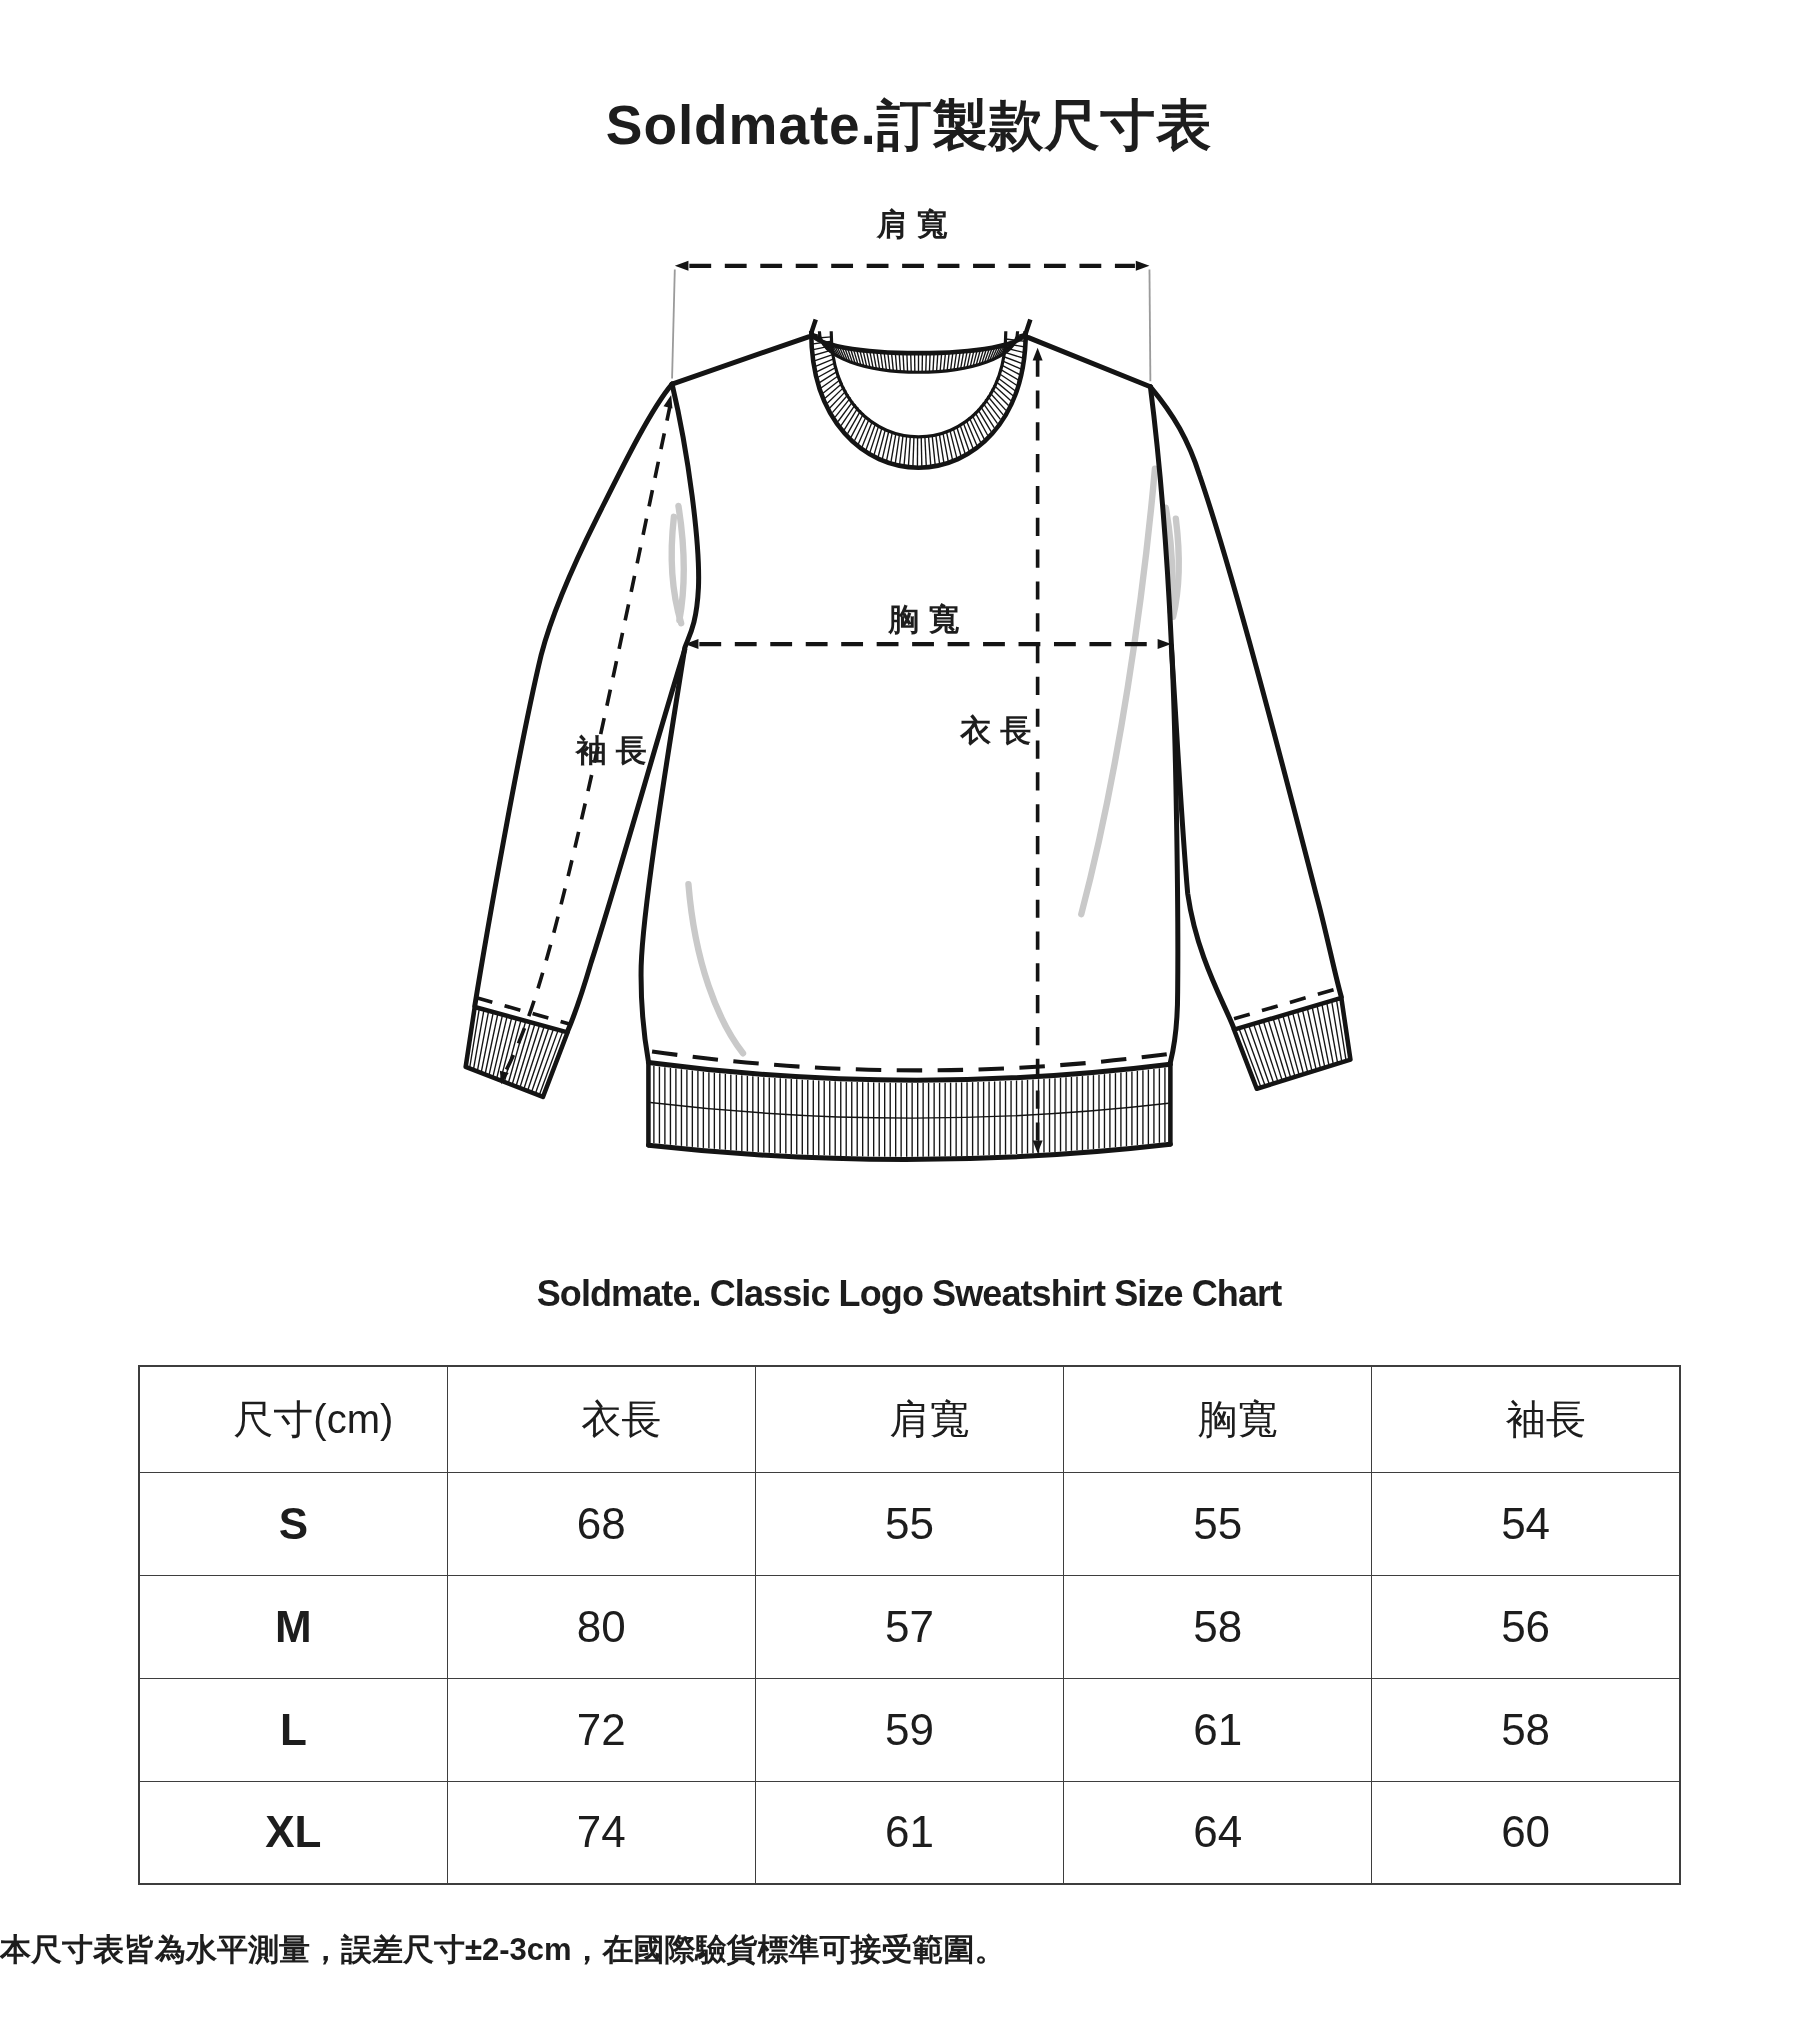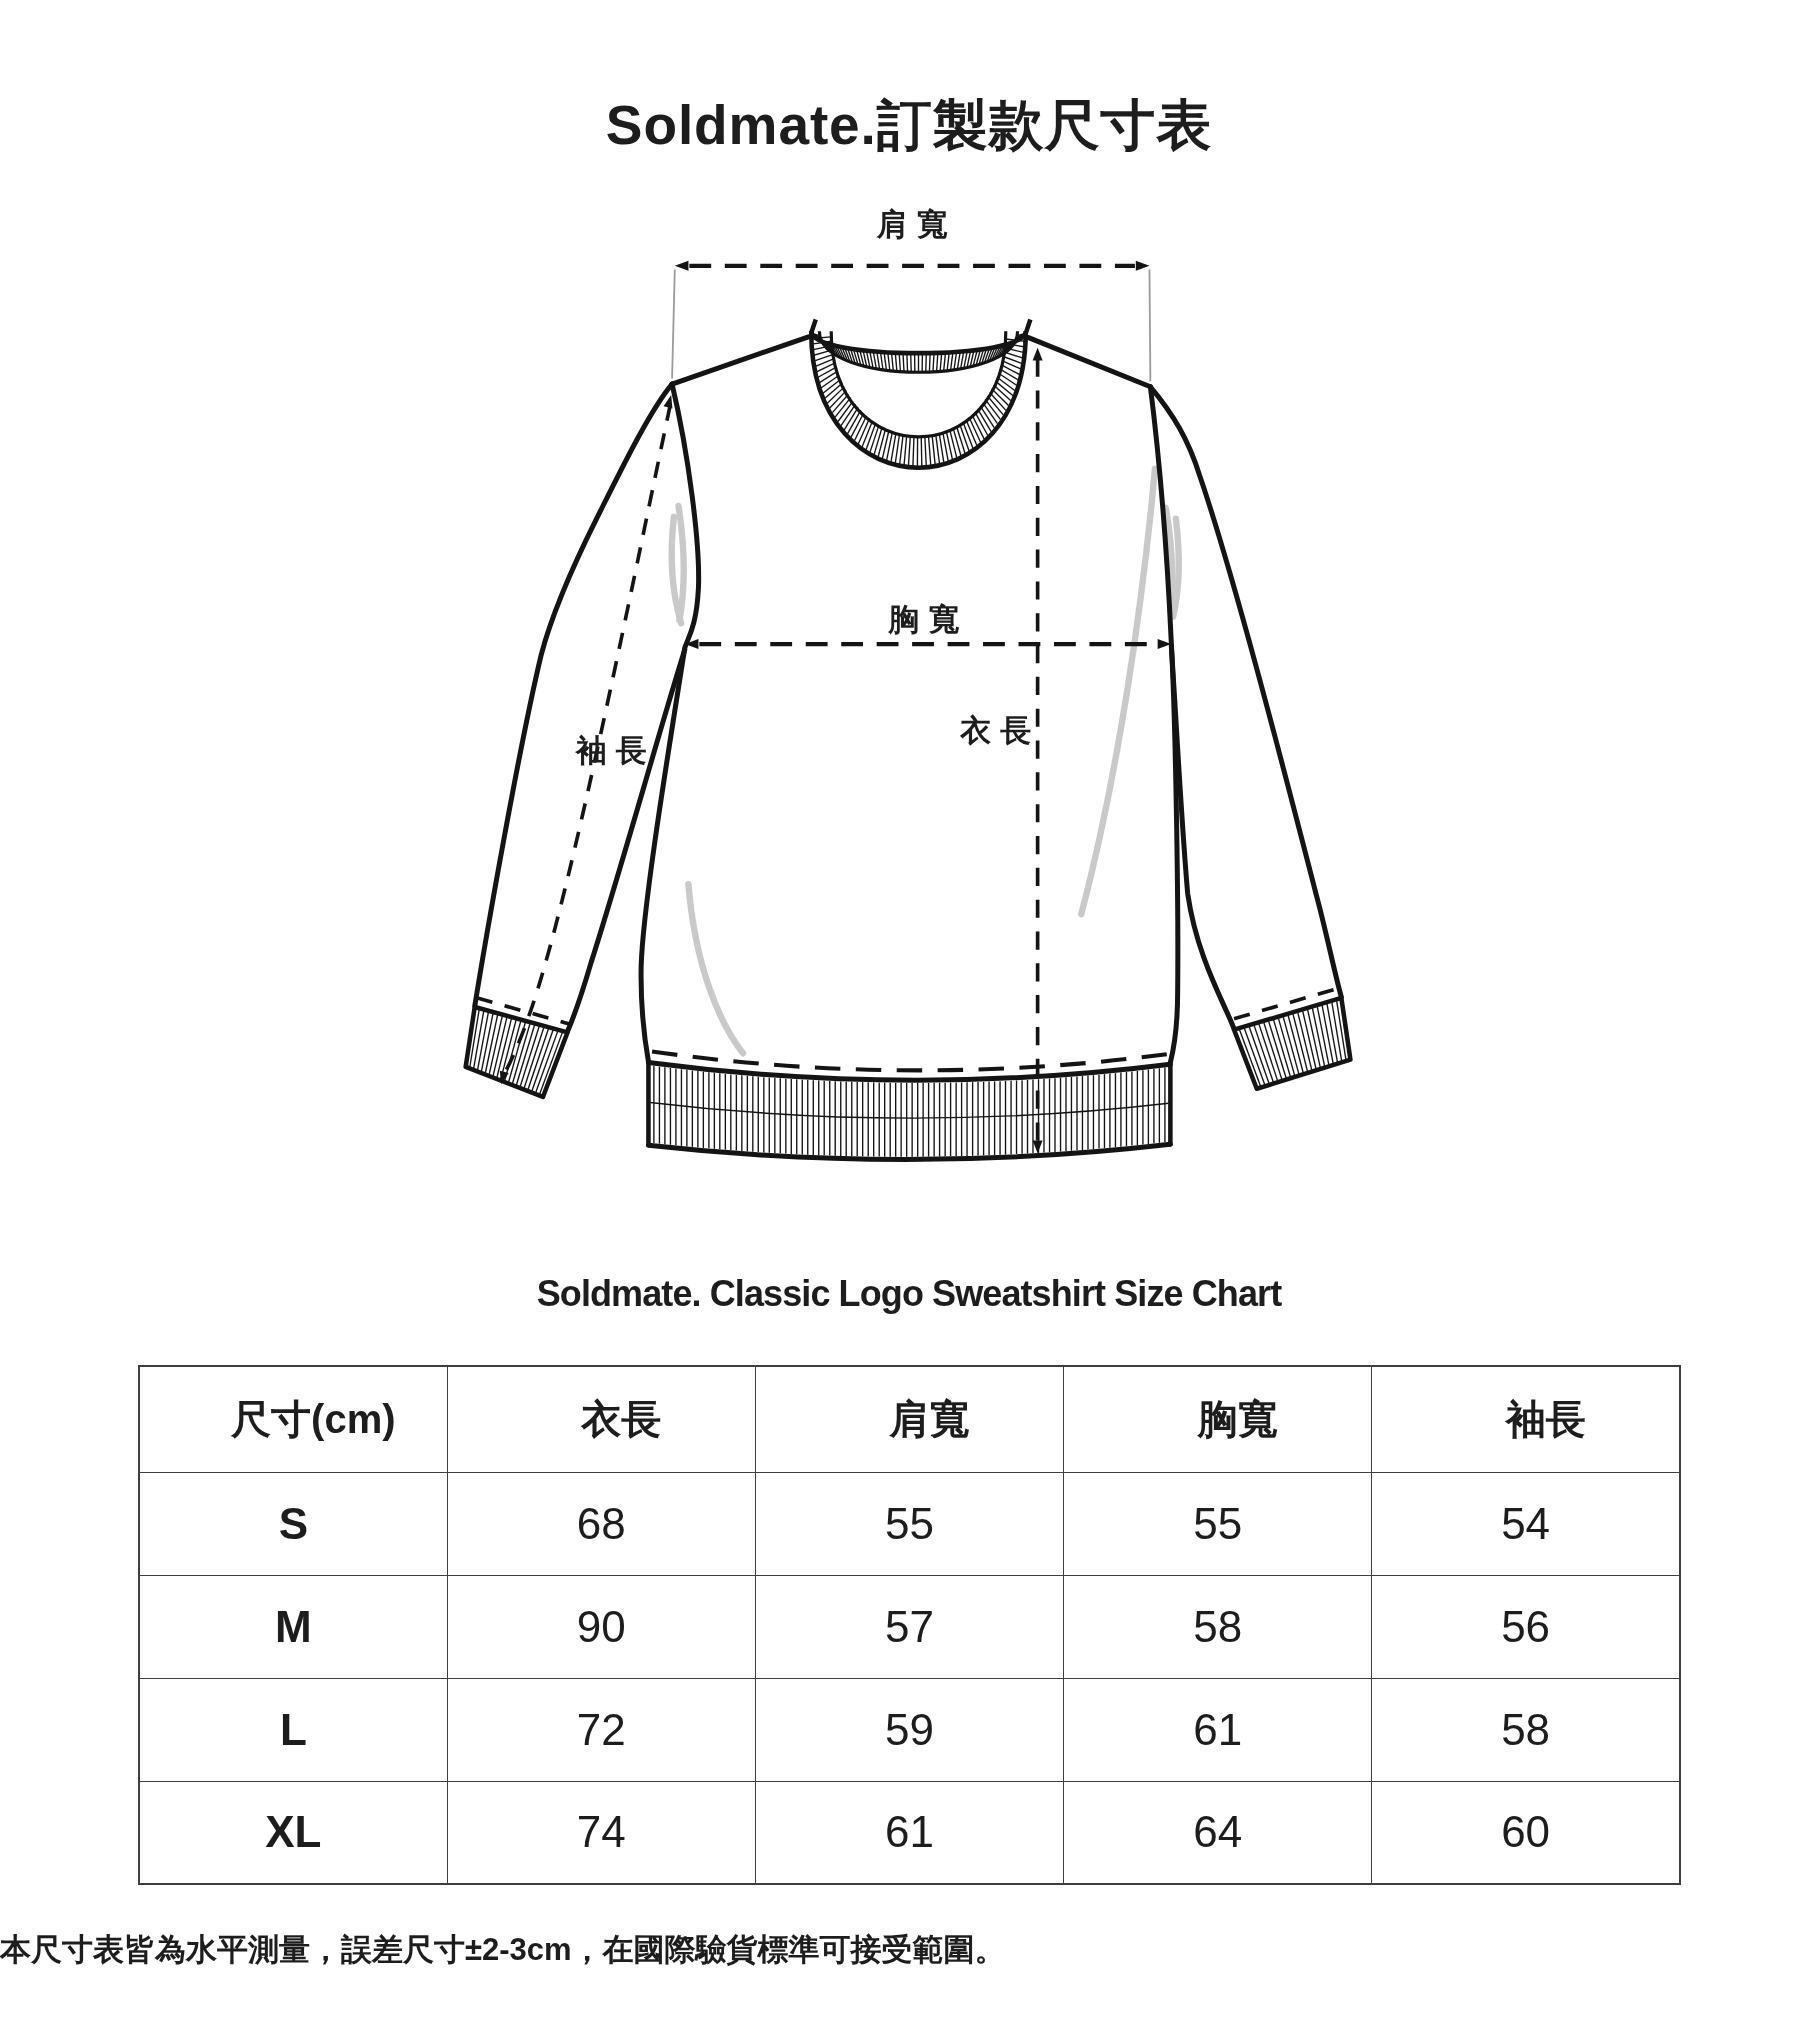--- a/index.html
+++ b/index.html
@@ -31,21 +31,21 @@
   .dash-seam{fill:none;stroke:var(--line);stroke-width:4.5;stroke-dasharray:28 17;}
   .arrow{fill:var(--line);stroke:none;}
   .ext{stroke:var(--extension);stroke-width:2;}
   .dim-label{fill:var(--ink);font-family:"Liberation Sans","DejaVu Sans",sans-serif;
     font-size:34px;font-weight:700;letter-spacing:10px;text-anchor:middle;}
 
   table.size-table{position:absolute;left:138px;top:1365px;width:1543px;
     border-collapse:collapse;table-layout:fixed;border:2.7px solid var(--table-border);}
   .size-table th,.size-table td{border:1.8px solid var(--table-border);text-align:center;
     vertical-align:middle;color:var(--ink);}
-  .size-table th{height:106px;font-size:40px;font-weight:700;padding-left:40px;}
+  .size-table th{height:106px;font-size:40px;font-weight:400;padding-left:40px;}
   .size-table td{height:103px;font-size:44px;font-weight:500;}
   .size-table td.size-col{font-weight:600;}
 
   .footnote{position:absolute;top:1929px;left:0;width:100%;
     font-size:31px;font-weight:600;color:var(--ink);}
 </style>
 </head>
 <body>
 
 <div class="page">
@@ -441,21 +441,21 @@
     <tbody>
       <tr>
         <td class="size-col">S</td>
         <td>68</td>
         <td>55</td>
         <td>55</td>
         <td>54</td>
       </tr>
       <tr>
         <td class="size-col">M</td>
-        <td>90</td>
+        <td>80</td>
         <td>57</td>
         <td>58</td>
         <td>56</td>
       </tr>
       <tr>
         <td class="size-col">L</td>
         <td>72</td>
         <td>59</td>
         <td>61</td>
         <td>58</td>

